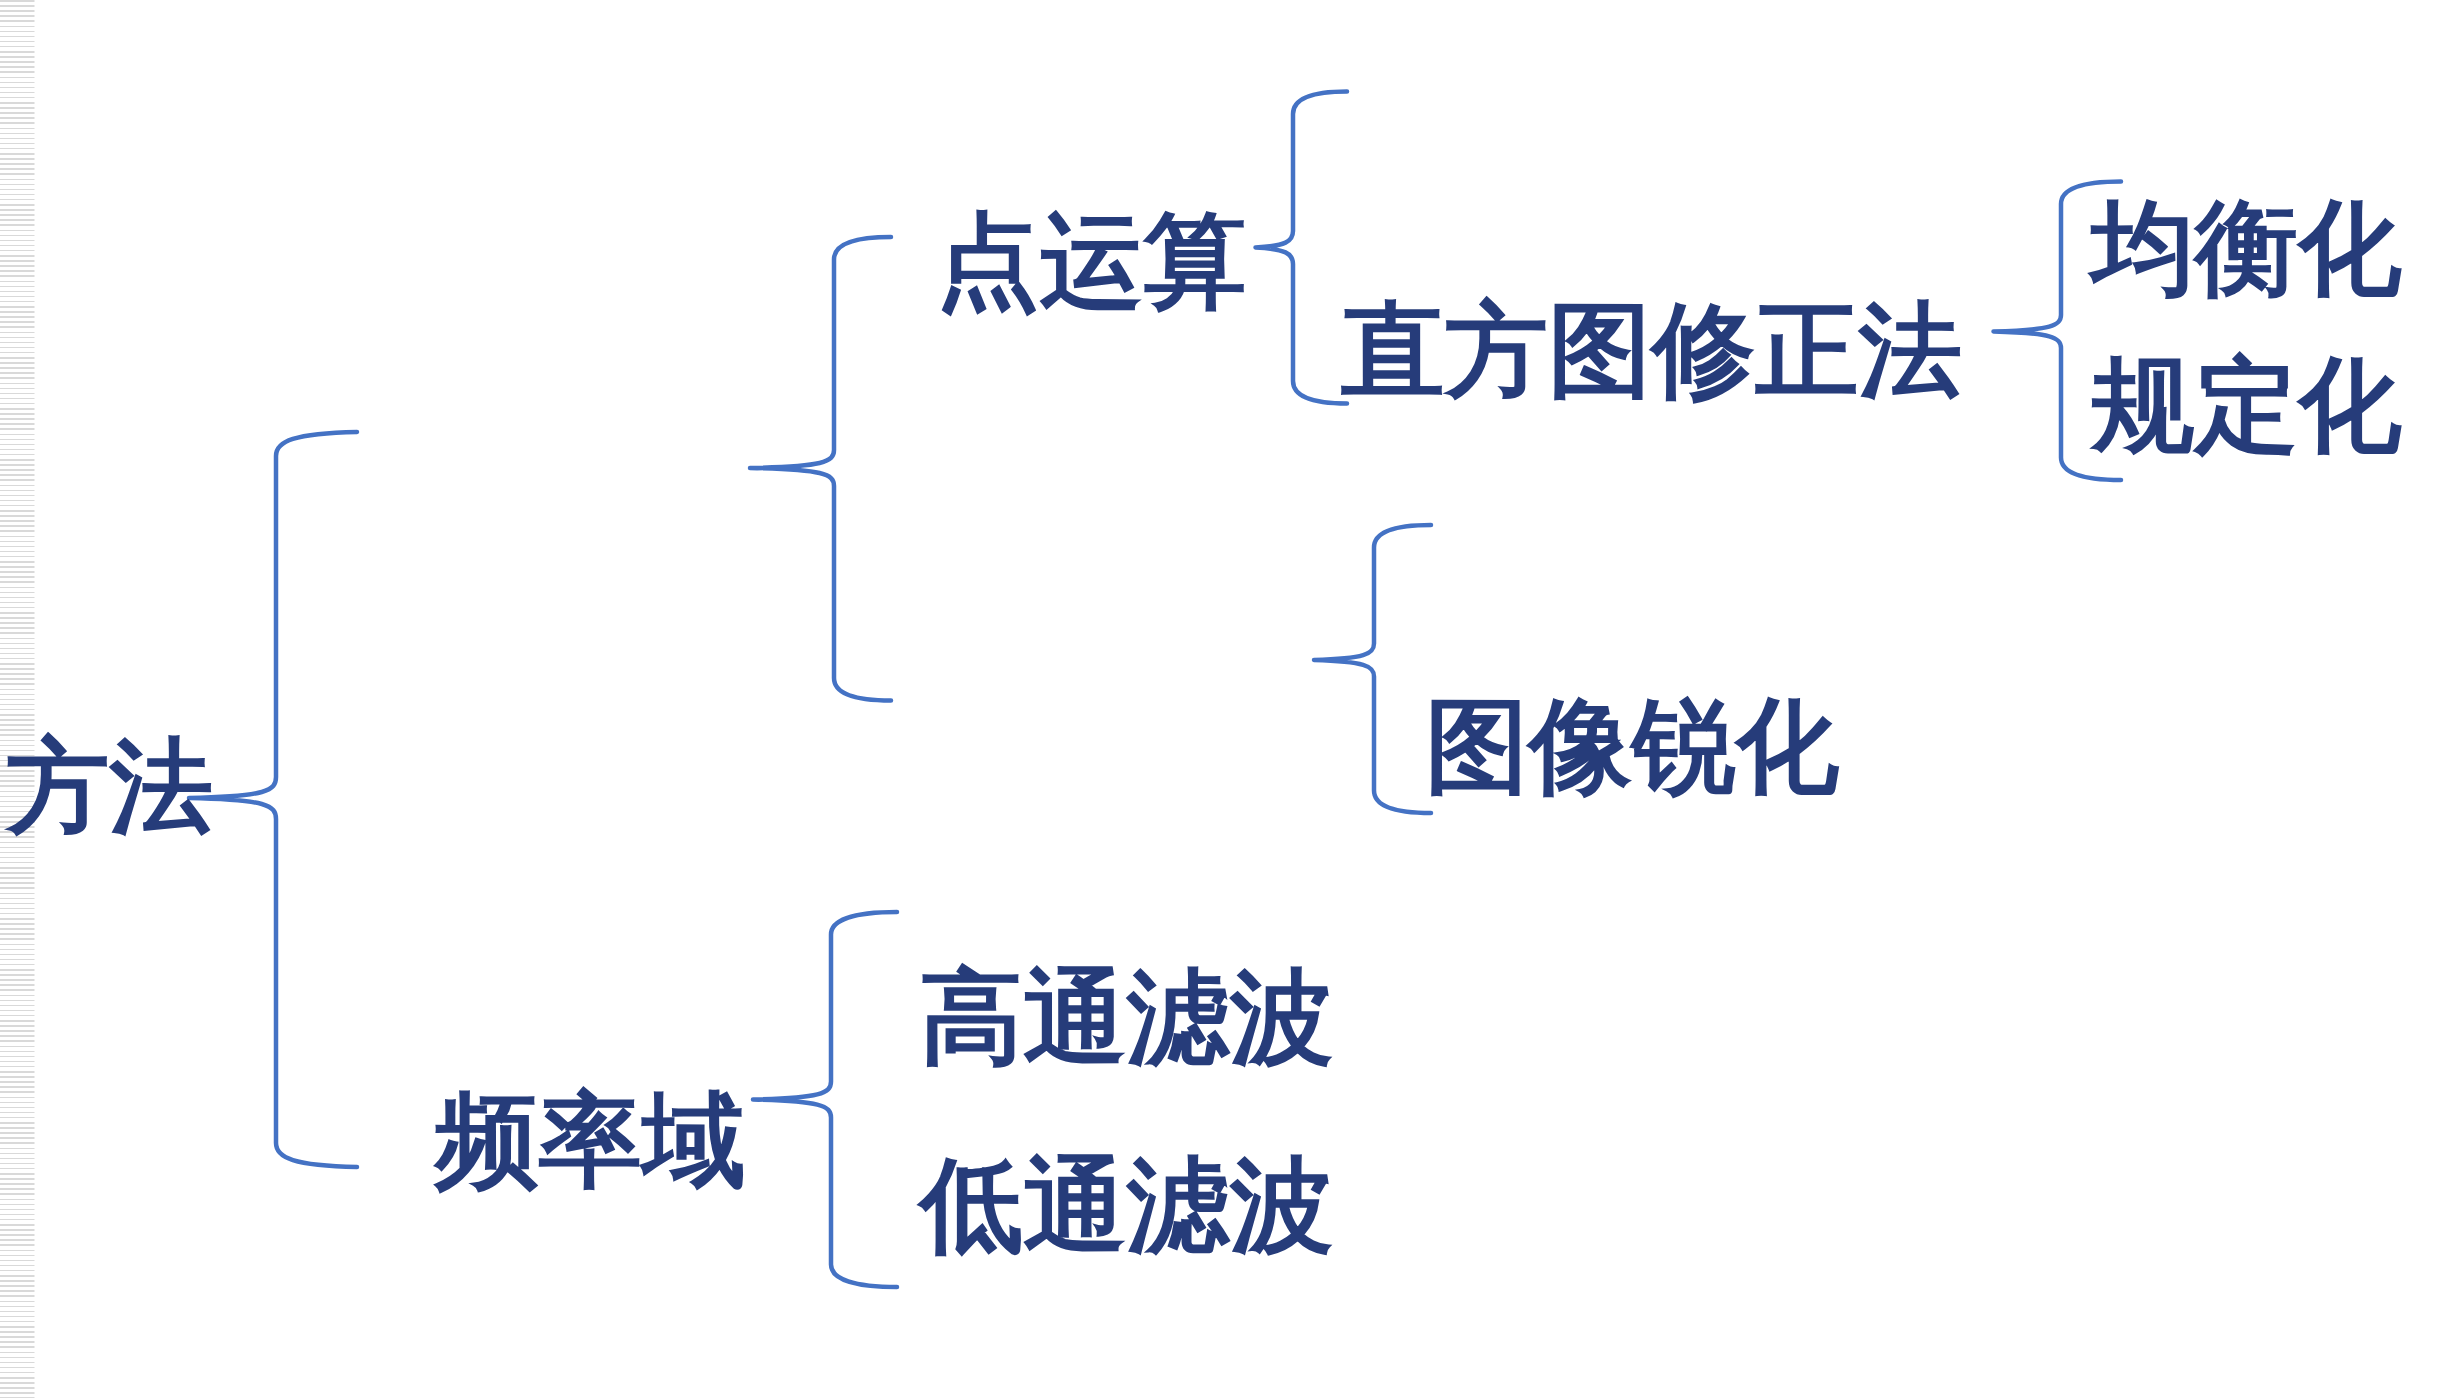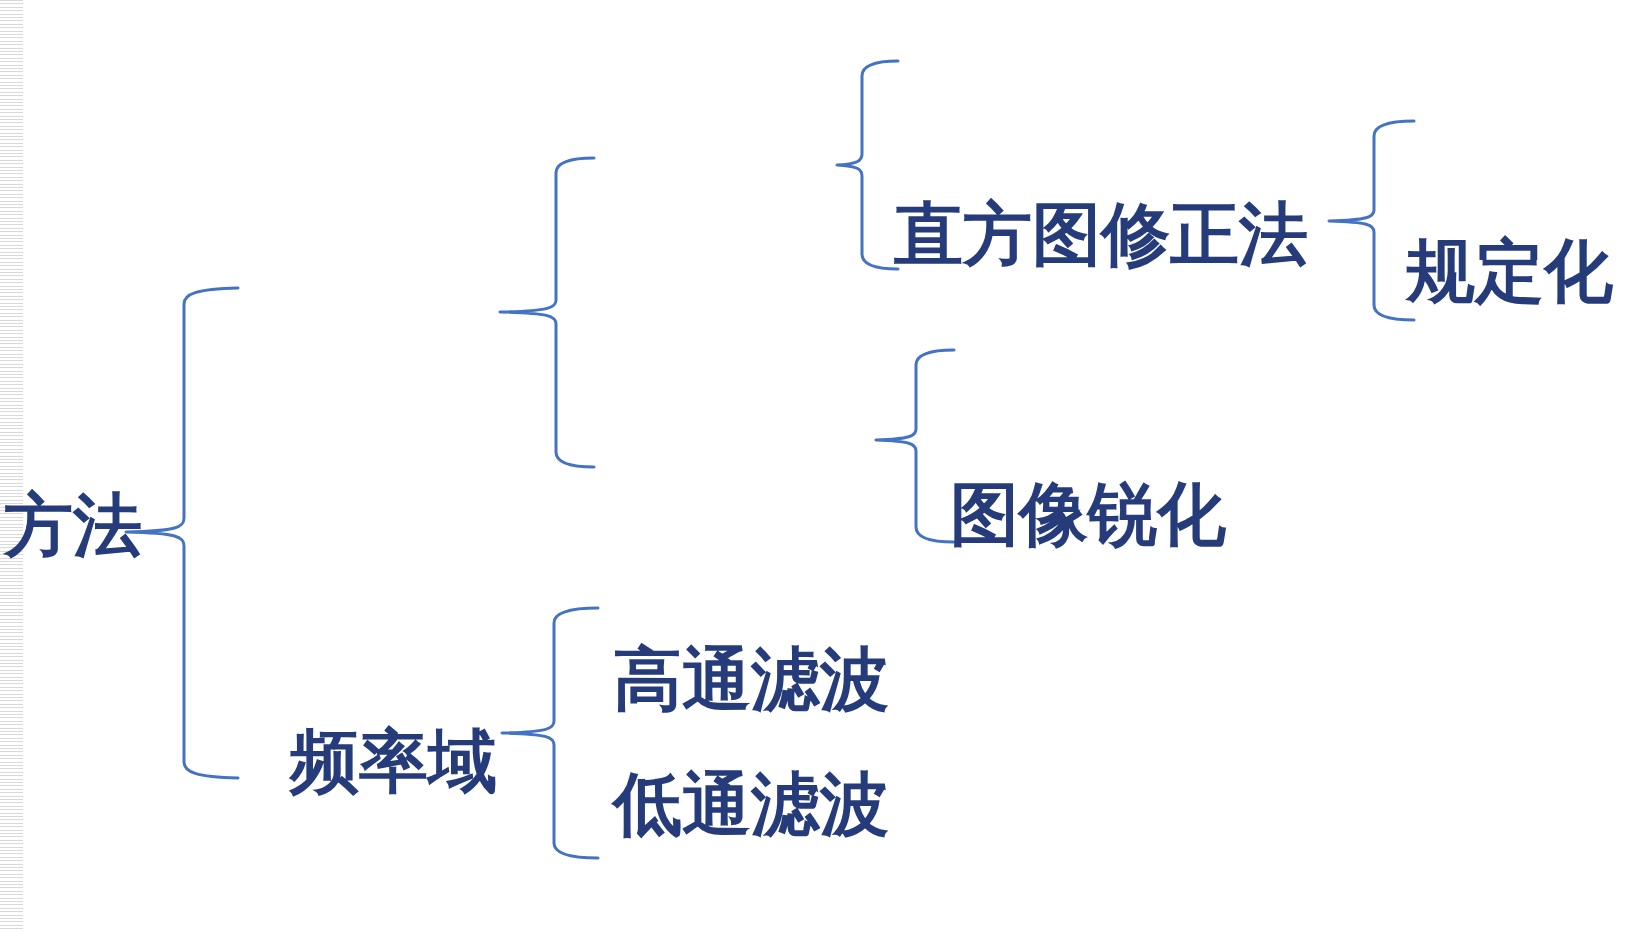--- a/index.html
+++ b/index.html
@@ -52,24 +52,24 @@
     white-space: nowrap;
     letter-spacing: 0;
   }
   
   .n-root     { left: 4px;    top: 490px; }
   .n-spatial  { left: 293px;  top: 246px; }
   .n-point    { left: 624px;  top: 140px; }
   .n-gray     { left: 896px;  top: 63px;  }
   .n-hist     { left: 894px;  top: 199px; }
   .n-equal    { left: 1394px; top: 131px; }
-  .n-spec     { left: 1394px; top: 236px; margin-left: 12px; }
+  .n-spec     { left: 1394px; top: 236px; }
   .n-neighbor { left: 600px;  top: 383px; }
   .n-smooth   { left: 950px;  top: 363px; }
-  .n-sharp    { left: 950px;  top: 463px; margin-top: 16px; }
+  .n-sharp    { left: 950px;  top: 463px; }
   .n-freq     { left: 290px;  top: 726px; }
   .n-high     { left: 613px;  top: 644px; }
   .n-low      { left: 613px;  top: 769px; }
 </style>
 </head>
 <body style="background: rgb(255, 255, 255);">
 
 <div class="stage" style="--text: #263C7A; --brace: #4472C4; --stripe: #D9D9D9;">
 
   <div class="stripes"></div>
@@ -77,20 +77,22 @@
   <svg class="connectors" viewBox="0 0 1626 932" xmlns="http://www.w3.org/2000/svg">
     <path d="M 238,288 C 196,289 184,294 184,304 L 184,518 C 184,527 178,531 126,532 C 178,533 184,537 184,546 L 184,762 C 184,772 196,777 238,778"></path>
     <path d="M 594,158 C 568,158 556,163 556,173 L 556,300 C 556,308 549,311 500,312 C 549,313 556,316 556,324 L 556,452 C 556,462 568,467 594,467"></path>
     <path d="M 898,61 C 874,61 862,66 862,76 L 862,154 C 862,161 857,164 837,165 C 857,166 862,169 862,176 L 862,254 C 862,264 874,269 898,269"></path>
     <path d="M 1414,121 C 1388,121 1374,126 1374,136 L 1374,210 C 1374,217 1368,220 1329,221 C 1368,222 1374,225 1374,232 L 1374,305 C 1374,315 1388,320 1414,320"></path>
     <path d="M 954,350 C 928,350 916,355 916,365 L 916,429 C 916,436 910,439 876,440 C 910,441 916,444 916,451 L 916,527 C 916,537 928,542 954,542"></path>
     <path d="M 598,608 C 570,608 554,613 554,623 L 554,721 C 554,729 547,732 502,733 C 547,734 554,737 554,745 L 554,843 C 554,853 570,858 598,858"></path>
   </svg>
 
   <div class="node n-root">方法</div>
+  <div class="node n-point">点运算</div>
   <div class="node n-hist">直方图修正法</div>
+  <div class="node n-equal">均衡化</div>
   <div class="node n-spec">规定化</div>
   <div class="node n-sharp">图像锐化</div>
   <div class="node n-freq">频率域</div>
   <div class="node n-high">高通滤波</div>
   <div class="node n-low">低通滤波</div>
 
 </div>
 
 </body></html>

